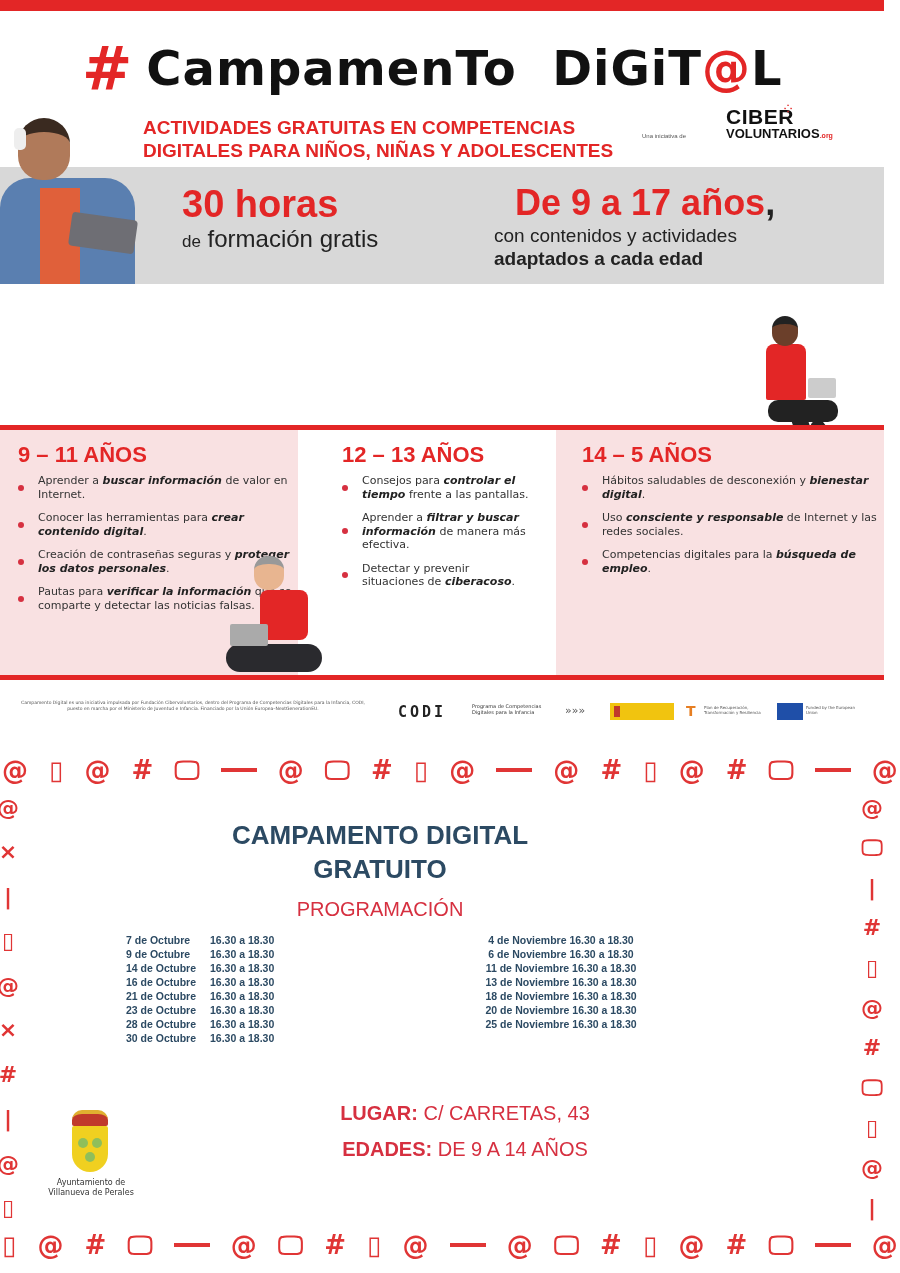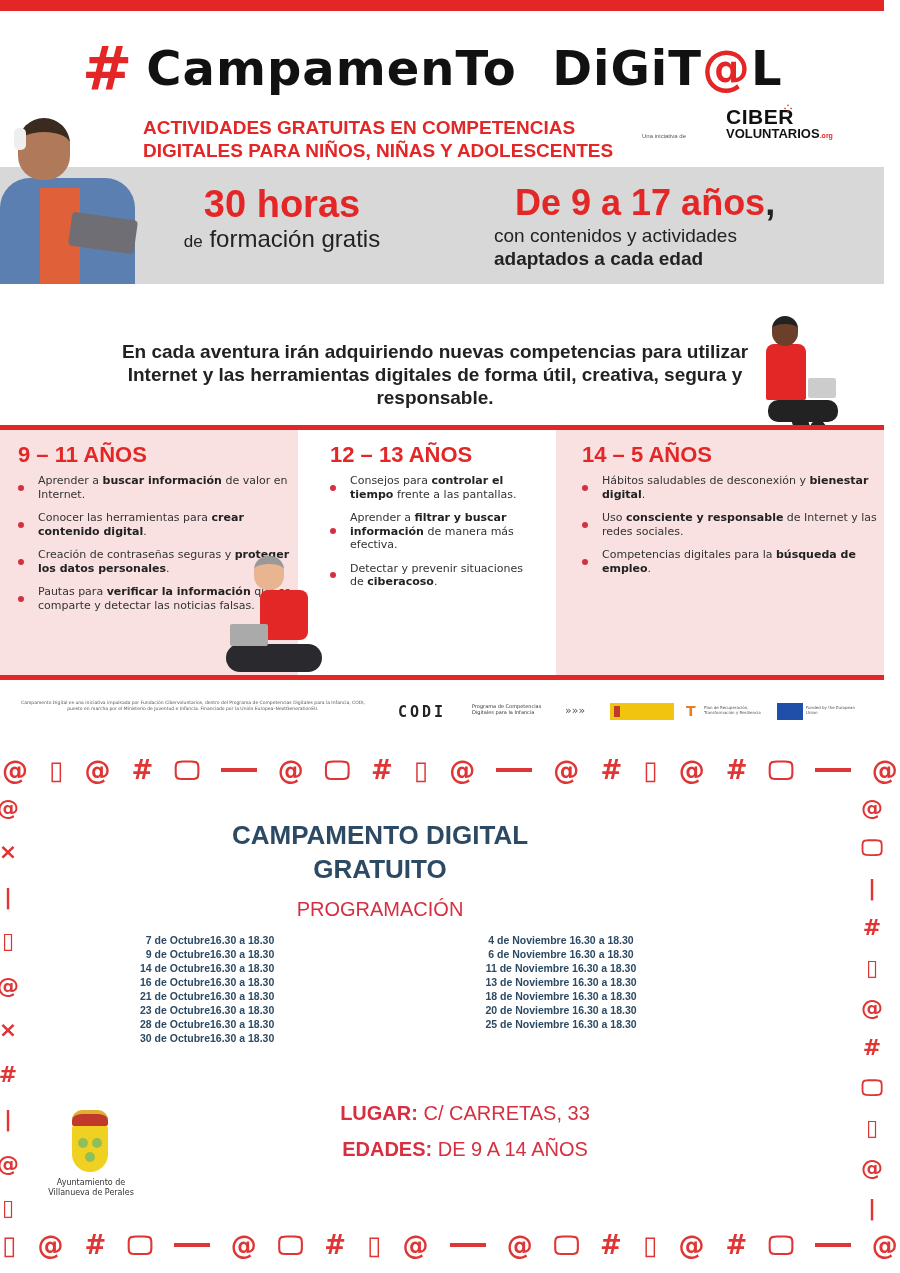--- a/index.html
+++ b/index.html
@@ -24,21 +24,21 @@
   .ciber-logo .rays { position: absolute; left: 58px; top: -8px; color: #e32626; font-size: 10px; }
 
   .grayband { position: absolute; left: 0; top: 167px; width: 884px; height: 117px; background: #d8d8d8; }
   .girl { position: absolute; left: 0; top: 108px; width: 140px; height: 176px; overflow: hidden; }
   .girl .head { position: absolute; left: 18px; top: 10px; width: 52px; height: 62px; background: #b07a5a; border-radius: 26px 26px 24px 24px; border-top: 14px solid #3a2a20; }
   .girl .headphone { position: absolute; left: 14px; top: 20px; width: 12px; height: 22px; background: #eee; border-radius: 5px; }
   .girl .jacket { position: absolute; left: 0; top: 70px; width: 135px; height: 110px; background: #5a7fb0; border-radius: 30px 30px 0 0; }
   .girl .shirt { position: absolute; left: 40px; top: 80px; width: 40px; height: 100px; background: #e0603a; }
   .girl .tablet { position: absolute; left: 70px; top: 108px; width: 66px; height: 34px; background: #6e6e74; border-radius: 4px; transform: rotate(8deg); }
 
-  .hours { position: absolute; left: 148px; top: 184px; text-align: center; width: 268px; }
+  .hours { position: absolute; left: 182px; top: 184px; text-align: left; width: 268px; }
   .hours .big { color: #e32626; font-family: "Liberation Sans", sans-serif; font-weight: bold; font-size: 38px; line-height: 40px; }
   .hours .small { color: #222; font-family: "Liberation Sans", sans-serif; font-size: 24px; line-height: 30px; }
   .hours .small .de { font-size: 17px; }
 
   .ages { position: absolute; left: 494px; top: 182px; }
   .ages .big { color: #e32626; font-family: "Liberation Sans", sans-serif; font-weight: bold; font-size: 36px; line-height: 42px; margin-left: 21px; }
   .ages .big .comma { color: #222; }
   .ages .l2 { color: #222; font-family: "Liberation Sans", sans-serif; font-size: 19px; line-height: 23px; }
   .ages .l3 { color: #222; font-family: "Liberation Sans", sans-serif; font-weight: bold; font-size: 19px; line-height: 23px; }
 
@@ -51,27 +51,27 @@
   .man .body { position: absolute; left: 6px; top: 32px; width: 40px; height: 56px; background: #e32626; border-radius: 8px 8px 2px 2px; }
   .man .laptop { position: absolute; left: 48px; top: 66px; width: 28px; height: 20px; background: #ccc; border-radius: 2px; }
   .man .legs { position: absolute; left: 8px; top: 88px; width: 70px; height: 22px; background: #222; border-radius: 10px; }
   .man .leg2 { position: absolute; left: 40px; top: 100px; width: 16px; height: 68px; background: #222; transform: rotate(-18deg); border-radius: 6px; }
   .man .leg3 { position: absolute; left: 62px; top: 104px; width: 14px; height: 50px; background: #222; transform: rotate(-38deg); border-radius: 6px; }
 
   .cols-top-line { position: absolute; left: 0; top: 425px; width: 884px; height: 5px; background: #e32626; }
   .cols-bottom-line { position: absolute; left: 0; top: 675px; width: 884px; height: 5px; background: #e32626; }
   .col { position: absolute; top: 430px; height: 245px; padding: 12px 0 0 18px; }
   .col.c1 { left: 0; width: 298px; background: #f9e1e2; }
-  .col.c2 { left: 298px; width: 236px; background: #ffffff; padding-left: 32px; }
+  .col.c2 { left: 298px; width: 236px; background: #ffffff; padding-left: 44px; }
   .col.c3 { left: 556px; width: 328px; background: #f9e1e2; padding-left: 26px; }
   .col h3 { color: #e32626; font-family: "Liberation Sans", sans-serif; font-weight: bold; font-size: 22px; line-height: 26px; margin-bottom: 6px; }
   .col ul { list-style: none; }
   .col li { position: relative; padding-left: 20px; color: #333; font-family: "DejaVu Sans", sans-serif; font-size: 11px; line-height: 13.5px; margin-bottom: 10px; display: flex; align-items: center; min-height: 27px; }
   .col li .dot { position: absolute; left: 0; top: 50%; margin-top: -3px; width: 6px; height: 6px; border-radius: 3px; background: #d63040; }
-  .col li b { font-weight: bold; color: #222; }
+  .col li b { font-weight: bold; color: #222; font-style: italic; }
 
   .boy { position: absolute; left: 224px; top: 548px; width: 100px; height: 142px; }
   .boy .head { position: absolute; left: 30px; top: 8px; width: 30px; height: 34px; background: #e8b590; border-radius: 14px; border-top: 8px solid #999; }
   .boy .body { position: absolute; left: 36px; top: 42px; width: 48px; height: 50px; background: #e32626; border-radius: 8px; }
   .boy .laptop { position: absolute; left: 6px; top: 76px; width: 38px; height: 22px; background: #aaa; border-radius: 2px; }
   .boy .legs { position: absolute; left: 2px; top: 96px; width: 96px; height: 28px; background: #2a2a2e; border-radius: 14px; }
 
   .footnote { position: absolute; left: 18px; top: 700px; width: 350px; font-size: 4.5px; line-height: 6px; color: #555; text-align: center; font-family: "DejaVu Sans", sans-serif; }
   .codi { position: absolute; left: 398px; top: 703px; font-family: "DejaVu Sans Mono", monospace; font-weight: bold; font-size: 15px; color: #222; letter-spacing: 3px; }
   .codi-sub { position: absolute; left: 472px; top: 703px; font-size: 5px; line-height: 6px; color: #333; }
@@ -92,21 +92,21 @@
   .border-col.right { left: 858px; }
   .dash { display: inline-block; width: 36px; height: 4px; background: #e03535; }
 
   .prog-title { position: absolute; left: 180px; top: 818px; width: 400px; text-align: center; color: #2c4a63; font-family: "Liberation Sans", sans-serif; font-weight: bold; font-size: 26px; line-height: 34px; }
   .prog-sub { position: absolute; left: 180px; top: 895px; width: 400px; text-align: center; color: #d63040; font-family: "Liberation Sans", sans-serif; font-size: 20px; line-height: 28px; }
 
   .sched { position: absolute; top: 933px; color: #2c4a63; font-family: "Liberation Sans", sans-serif; font-weight: bold; font-size: 10.5px; line-height: 14px; }
   .sched.oct { left: 126px; }
   .sched.nov { left: 483px; }
   .sched .row { display: flex; white-space: pre; }
-  .sched.oct .date { width: 84px; text-align: right; }
+  .sched.oct .date { width: 84px; text-align: left; }
   .sched.oct .time { width: 70px; }
   .sched.nov .row { justify-content: center; width: 156px; }
 
   .lugar { position: absolute; left: 280px; top: 1095px; width: 370px; text-align: center; color: #d63040; font-family: "Liberation Sans", sans-serif; font-size: 20px; line-height: 36px; }
   .lugar b { font-weight: bold; }
 
   .coat { position: absolute; left: 68px; top: 1110px; width: 44px; height: 66px; }
   .coat .crown { position: absolute; left: 4px; top: 0; width: 36px; height: 16px; background: #c0392b; border-radius: 10px 10px 2px 2px; border-top: 4px solid #e0b030; }
   .coat .shield { position: absolute; left: 4px; top: 16px; width: 36px; height: 46px; background: #f0d020; border-radius: 2px 2px 18px 18px; }
   .coat .tree { position: absolute; width: 10px; height: 10px; background: #8fbf5a; border-radius: 5px; }
@@ -149,21 +149,20 @@
     <div class="small"><span class="de">de</span> <span>formación gratis</span></div>
   </div>
 
   <div class="ages">
     <div class="big"><span>De 9 a 17 años</span><span class="comma">,</span></div>
     <div class="l2">con contenidos y actividades</div>
     <div class="l3">adaptados a cada edad</div>
   </div>
 
 
-  <div class="intro">En cada aventura irán adquiriendo nuevas competencias para utilizar Internet y las herramientas digitales de forma útil, creativa, segura y responsable.</div>
 
   <div class="man">
     <div class="leg2"></div>
       <div class="leg3"></div>
       <div class="legs"></div>
       <div class="body"></div>
       <div class="head"></div>
       <div class="laptop"></div>
   </div>
 
@@ -319,21 +318,21 @@
   <div class="row"><span>4 de Noviembre</span>&nbsp;<span>16.30 a 18.30</span></div>
   <div class="row"><span>6 de Noviembre</span>&nbsp;<span>16.30 a 18.30</span></div>
   <div class="row"><span>11 de Noviembre</span>&nbsp;<span>16.30 a 18.30</span></div>
   <div class="row"><span>13 de Noviembre</span>&nbsp;<span>16.30 a 18.30</span></div>
   <div class="row"><span>18 de Noviembre</span>&nbsp;<span>16.30 a 18.30</span></div>
   <div class="row"><span>20 de Noviembre</span>&nbsp;<span>16.30 a 18.30</span></div>
   <div class="row"><span>25 de Noviembre</span>&nbsp;<span>16.30 a 18.30</span></div>
 </div>
 
 <div class="lugar">
-  <div><b>LUGAR:</b> <span>C/ CARRETAS, 33</span></div>
+  <div><b>LUGAR:</b> <span>C/ CARRETAS, 43</span></div>
   <div><b>EDADES:</b> <span>DE 9 A 14 AÑOS</span></div>
 </div>
 
 <div class="coat">
   <div class="crown"></div>
   <div class="shield"></div>
   <div class="tree" style="left:10px;top:28px;"></div>
   <div class="tree" style="left:24px;top:28px;"></div>
   <div class="tree" style="left:17px;top:42px;"></div>
 </div>

